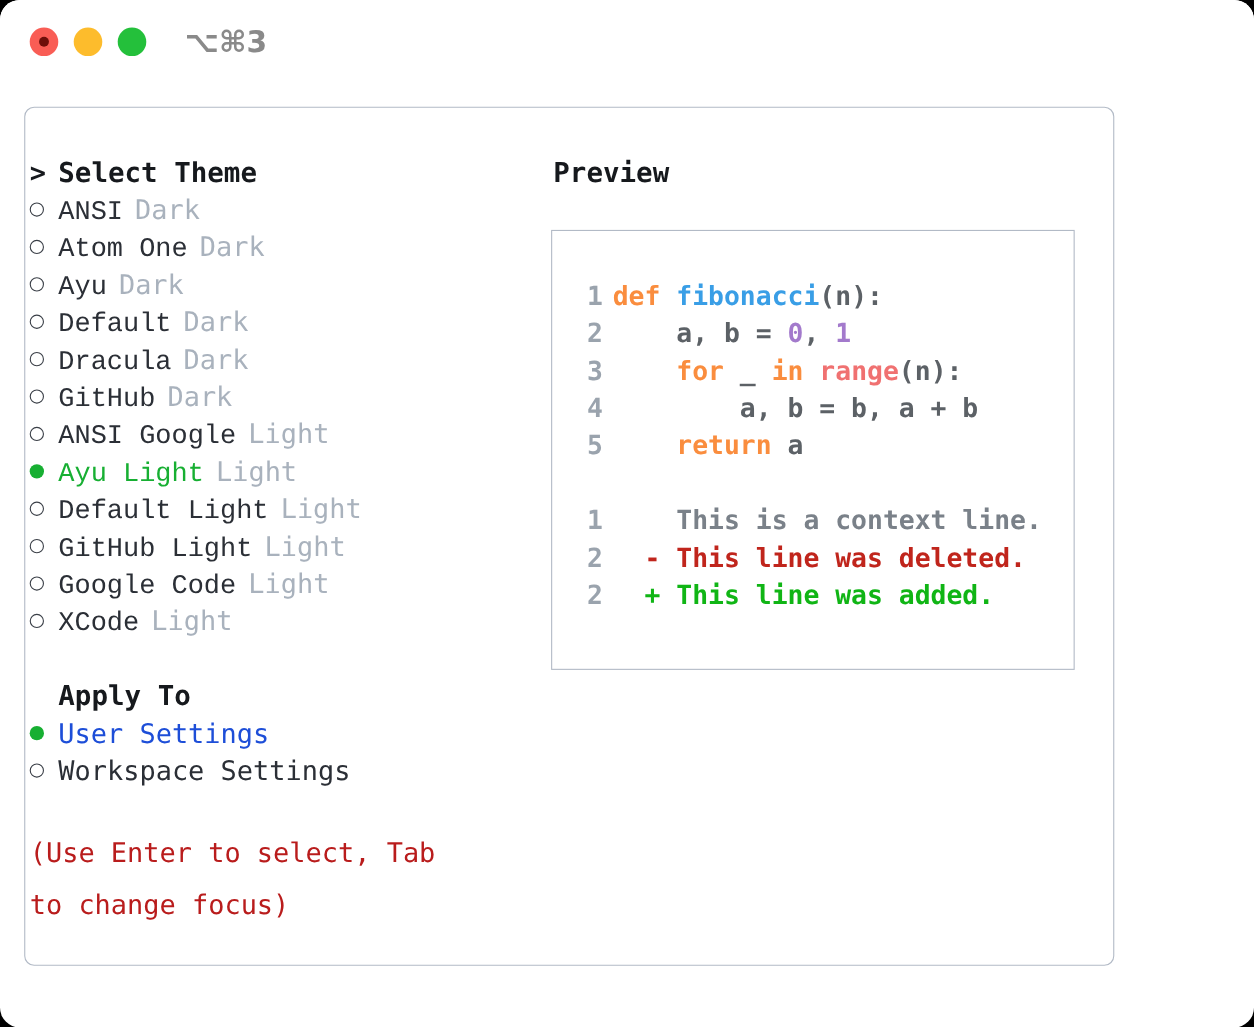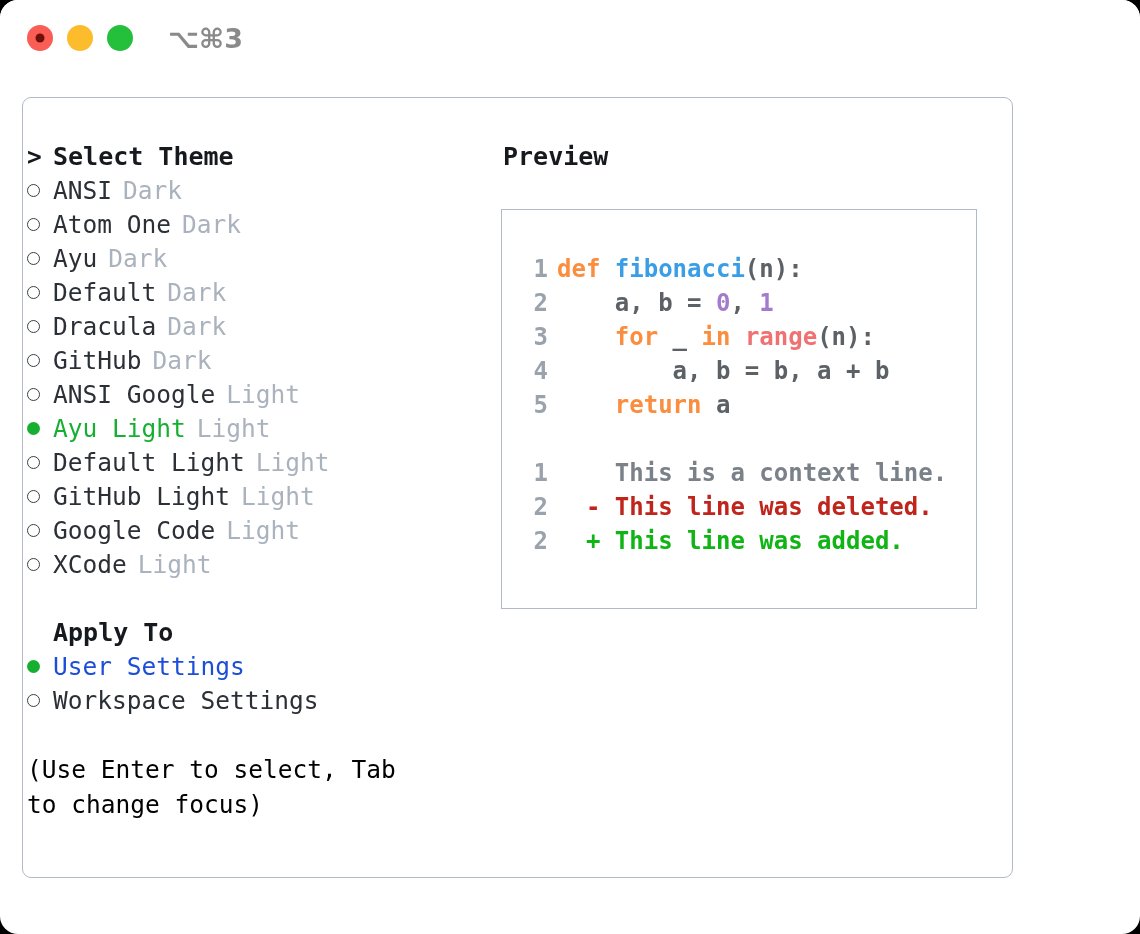--- a/index.html
+++ b/index.html
@@ -131,39 +131,39 @@
     font-weight: 700;
     color: #16191d;
   }
 
   .section-title {
     font-weight: 700;
     color: #16191d;
     font-size: 25px;
   }
 
-  .theme-name { color: #2b2f36; }
+  .theme-name { color: #2b2f36; font-family: Liberation Mono, monospace; }
   .theme-name.sel { color: #17af32; }
   .theme-kind { color: #a9b2bd; margin-left: 11px; }
   .spacer-md { height: 34px; }
 
   .apply-head {
     padding-left: 26px;
     font-weight: 700;
     color: #16191d;
     font-size: 25px;
   }
   .apply-name { color: #2b2f36; }
   .apply-name.sel { color: #1d4ed8; }
 
   .hint {
     margin-top: 34px;
     font-size: 24.5px;
-    line-height: 35px;
-    color: #000000;
+    line-height: 47px;
+    color: #b91c1c;
     width: 410px;
   }
 
   
   .right-col {
     position: absolute;
     left: 478px;
     top: 42px;
     width: 500px;
   }

